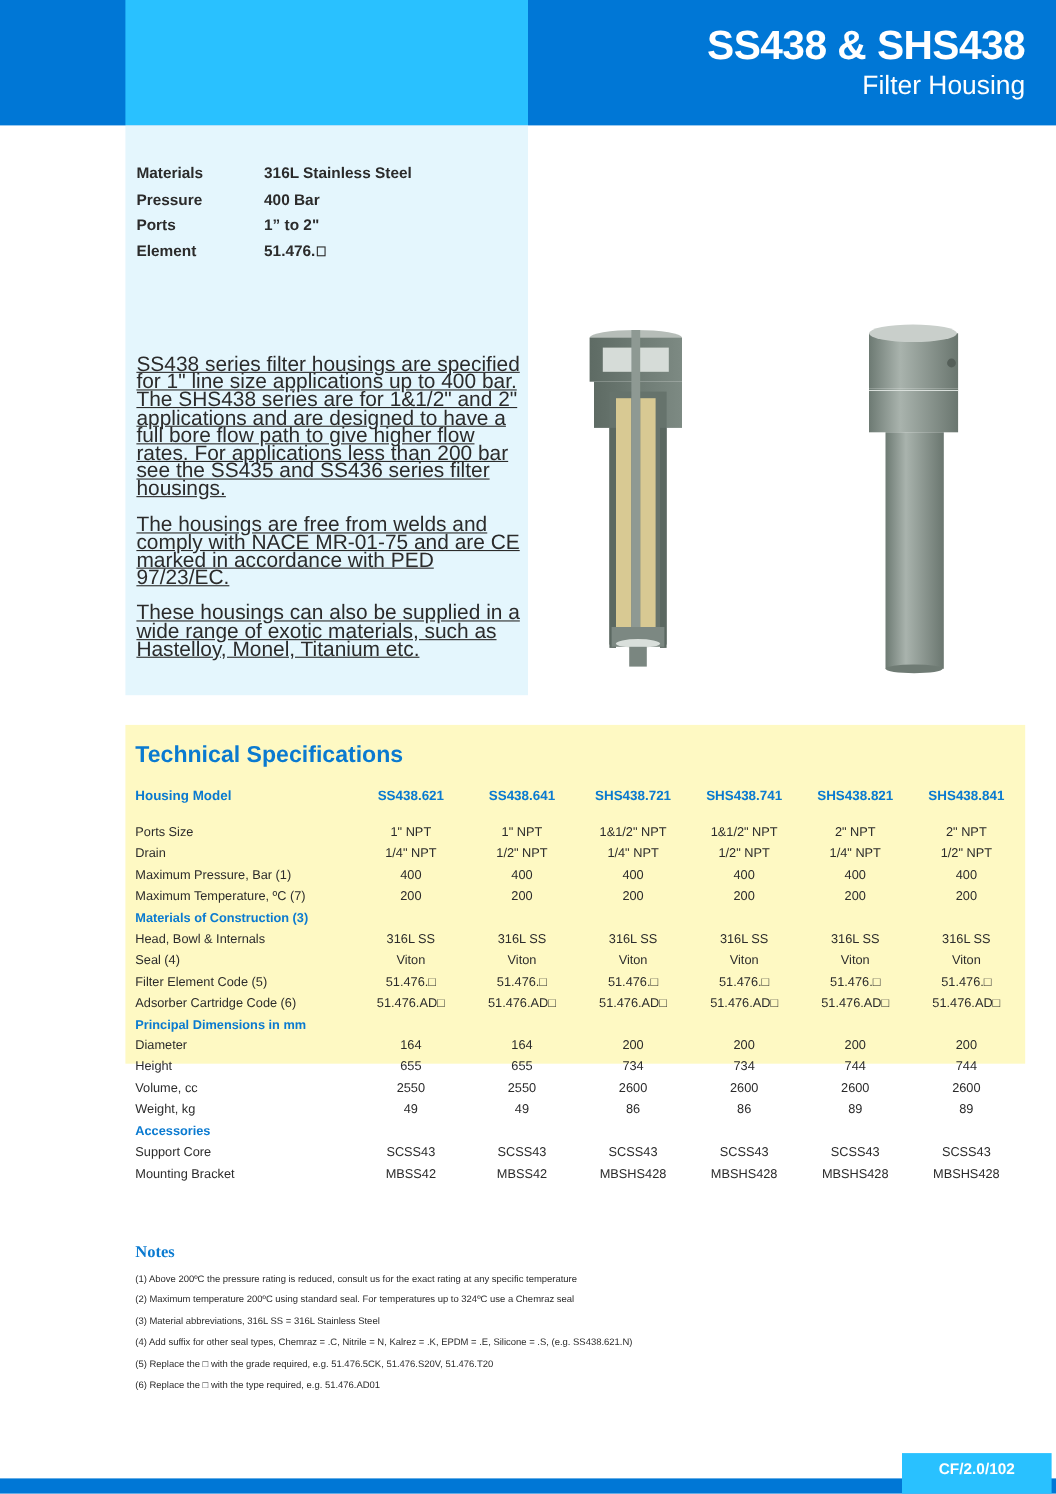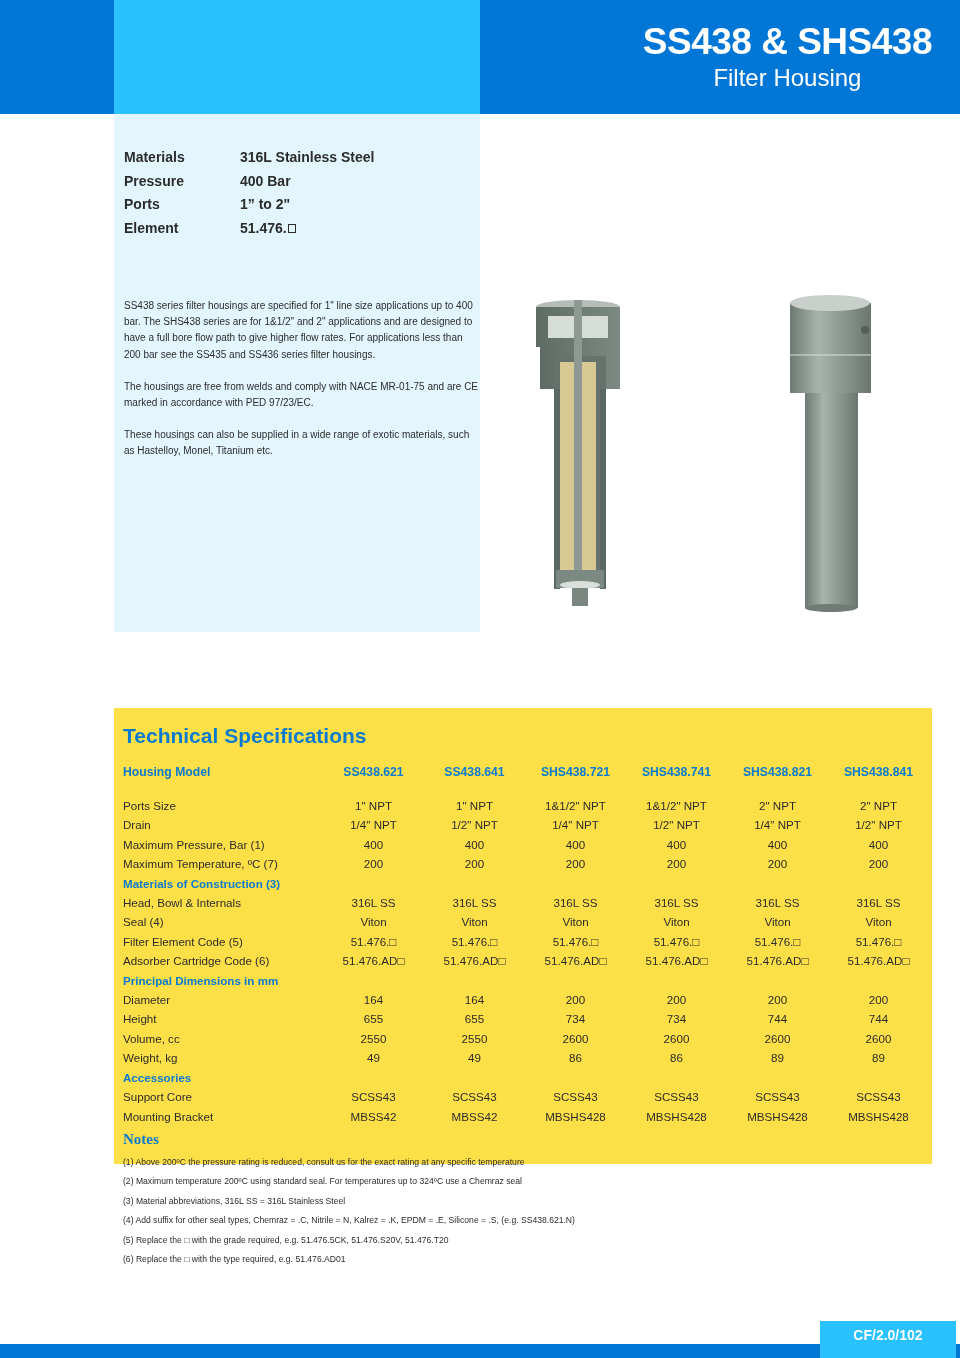--- a/index.html
+++ b/index.html
@@ -1,30 +1,30 @@
 <!DOCTYPE html>
 <html><head>
 <meta charset="utf-8">
 <style>
   html, body { margin:0; padding:0; }
   body { width:960px; height:1358px; position:relative; background:#ffffff; font-family:"Liberation Sans", sans-serif; color:#2b2b2b; overflow:hidden; }
   .top-band { position:absolute; left:0; top:0; width:960px; height:114px; background:#0077d6; }
   .top-accent { position:absolute; left:114px; top:0; width:366px; height:114px; background:#29c1ff; }
-  .title { position:absolute; right:28px; top:22px; text-align:center; color:#ffffff; }
+  .title { position:absolute; right:28px; top:22px; text-align:right; color:#ffffff; }
   .title .main { font-size:37px; font-weight:bold; line-height:40px; letter-spacing:-0.5px; }
   .title .sub { font-size:24px; line-height:28px; margin-top:2px; }
   .info-panel { position:absolute; left:114px; top:114px; width:366px; height:518px; background:#e4f6fd; }
   .keyvals { position:absolute; left:10px; top:32px; font-size:14px; font-weight:bold; color:#2b2b2b; line-height:23.5px; }
   .kv-row { display:flex; }
   .kv-key { width:116px; }
-  .desc { position:absolute; left:10px; top:184px; width:356px; font-size:10px; line-height:16.2px; color:#2b2b2b; }
+  .desc { position:absolute; left:10px; top:210px; width:356px; font-size:19px; line-height:16.2px; color:#2b2b2b;text-decoration:underline; }
   .desc p { margin:0 0 16px 0; }
   .sq { display:inline-block; width:0.62em; height:0.62em; border:1px solid #2b2b2b; box-sizing:border-box; vertical-align:baseline; margin-left:1px; }
   .images { position:absolute; left:520px; top:290px; width:420px; height:330px; }
-  .spec-panel { position:absolute; left:114px; top:708px; width:818px; height:456px; background:#fde047; }
+  .spec-panel { position:absolute; left:114px; top:659px; width:818px; height:308px; background:#fef9c3; }
   .spec-title { position:absolute; left:9px; top:16px; font-size:21px; font-weight:bold; color:#0a7ad0; }
   table.spec { position:absolute; left:9px; top:54px; border-collapse:collapse; font-size:11.6px; color:#2b2b2b; }
   table.spec td, table.spec th { padding:0; height:19.4px; line-height:19.4px; white-space:nowrap; }
   table.spec th { font-weight:bold; color:#0a7ad0; font-size:12.2px; height:22px; }
   table.spec th.lab { text-align:left; }
   table.spec td.lab { width:200px; text-align:left; }
   table.spec td.val, table.spec th.val { width:101px; text-align:center; }
   tr.gap td { height:12px; }
   tr.section td { color:#0a7ad0; font-weight:bold; }
   .notes { position:absolute; left:123px; top:1131px; font-size:8.6px; color:#2b2b2b; }

